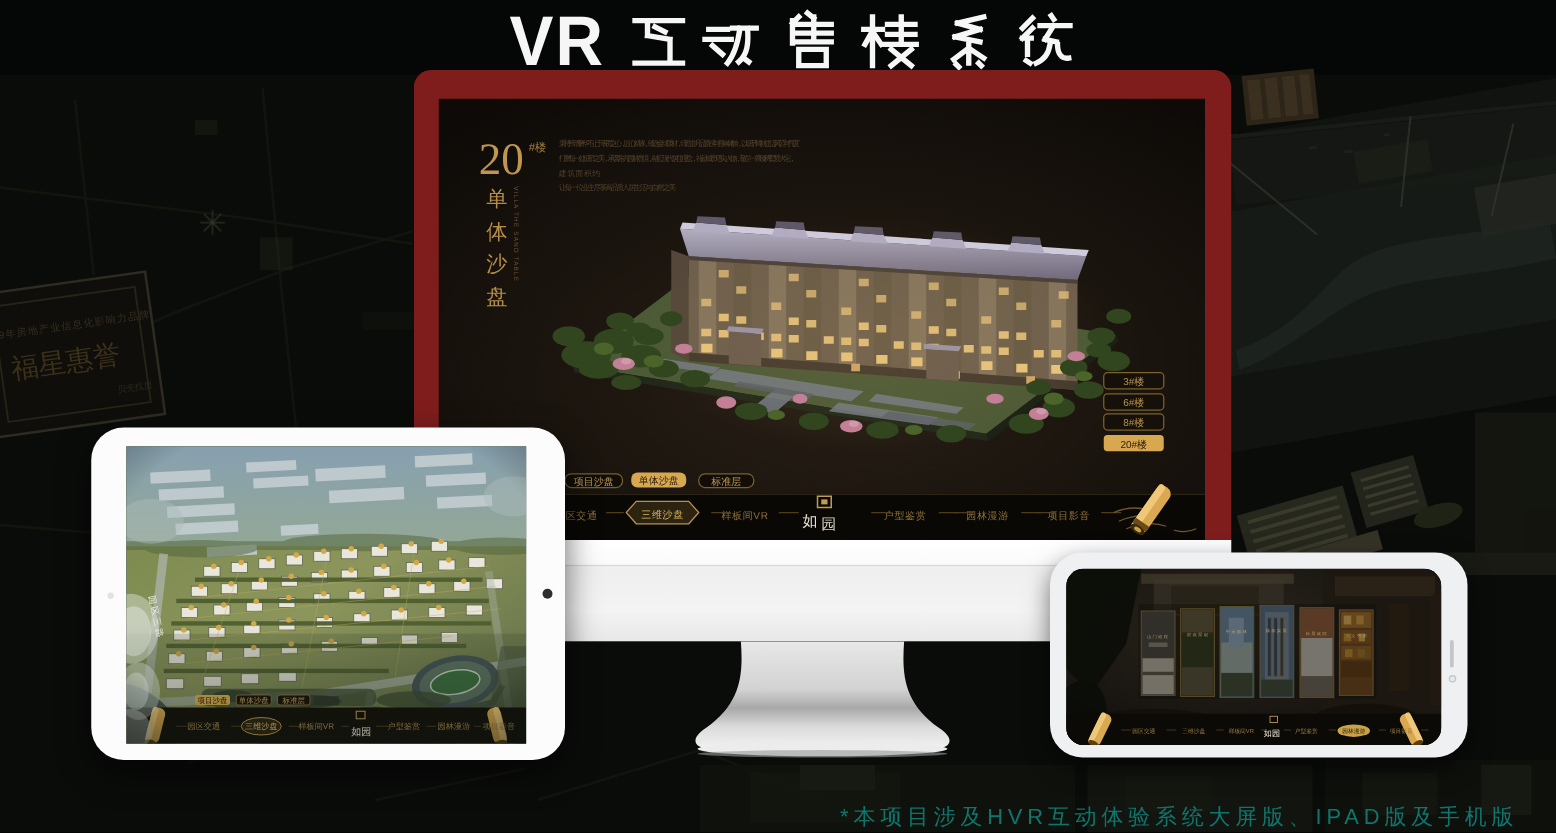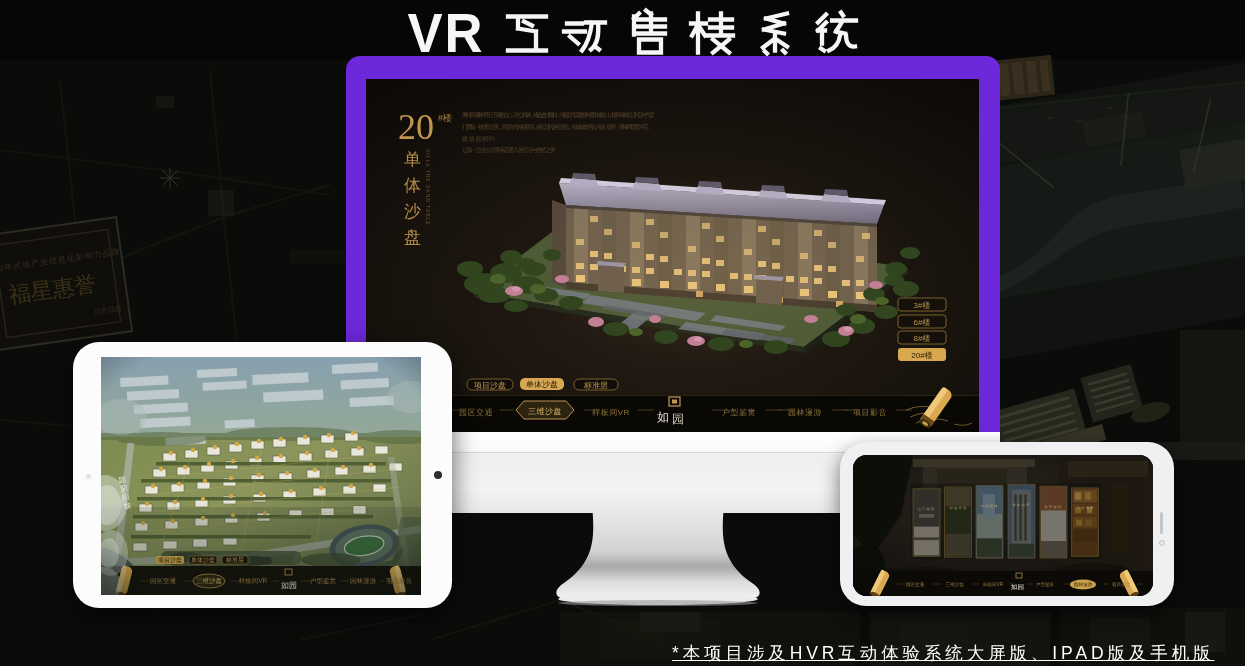--- a/index.html
+++ b/index.html
@@ -3,24 +3,24 @@
 <meta charset="utf-8">
 <style>
 * { margin:0; padding:0; box-sizing:border-box; }
 html,body { width:1245px; height:666px; overflow:hidden; background:#000; }
 #stage { position:relative; width:1245px; height:666px; background:#0a0d0b; overflow:hidden; font-family:"Liberation Sans", sans-serif; }
 
 
 #bg { position:absolute; left:0; top:0; width:1245px; height:666px; }
 
 
-#caption { position:absolute; top:641px; left:672px; color:#ffffff; font-size:17.5px; letter-spacing:3.9px;text-decoration:underline; }
-
-
-#monitor { position:absolute; left:346px; top:56px; width:654px; height:457px; background:#6d28d9; border-radius:14px; }
+#caption { position:absolute; top:641px; left:672px; color:#0f766e; font-size:17.5px; letter-spacing:3.9px; }
+
+
+#monitor { position:absolute; left:331px; top:56px; width:654px; height:457px; background:#7f1d1d; border-radius:14px; }
 #mscreen { position:absolute; left:20px; top:23px; width:613px; height:353px; background:#15100b; overflow:hidden; }
 #mchin { position:absolute; left:0; top:376px; width:654px; height:81px; background:linear-gradient(180deg,#ffffff 0%,#fbfbfb 22%,#efefef 28%,#f3f3f3 70%,#e8e8e8 100%); border-radius:0 0 14px 14px; }
 #mchin::after { content:""; position:absolute; left:0; top:20px; width:100%; height:1px; background:#d8d8d8; }
 #stand { position:absolute; left:528px; top:513px; width:260px; height:94px; }
 
 
 #ipad { position:absolute; left:73px; top:342px; width:379px; height:266px; background:#fcfcfc; border-radius:26px; box-shadow:0 10px 26px rgba(0,0,0,0.6); }
 #ipadscreen { position:absolute; left:28px; top:15px; width:320px; height:238px; background:#3a4a4a; overflow:hidden; }
 #ipad .home { position:absolute; right:10px; top:129px; width:8px; height:8px; border-radius:50%; background:#2e2e2e; }
 #ipad .cam { position:absolute; left:13px; top:132px; width:5px; height:5px; border-radius:50%; background:#e2e2e2; }

